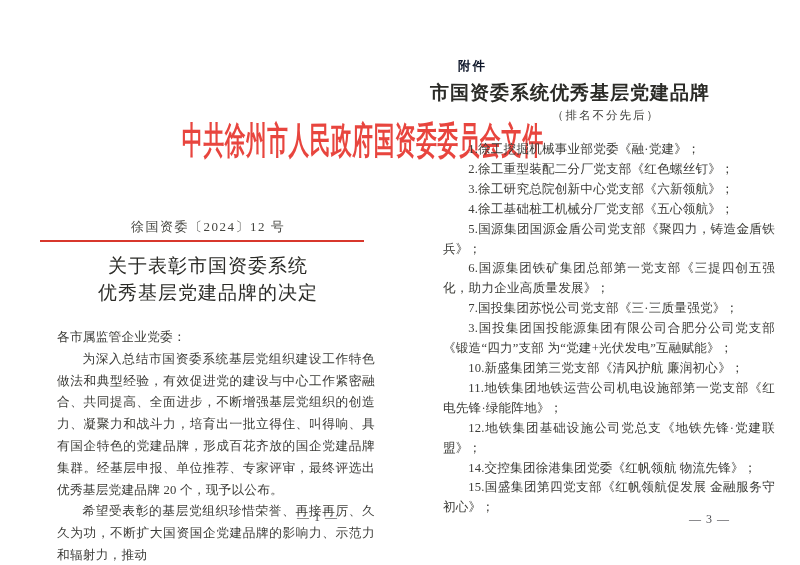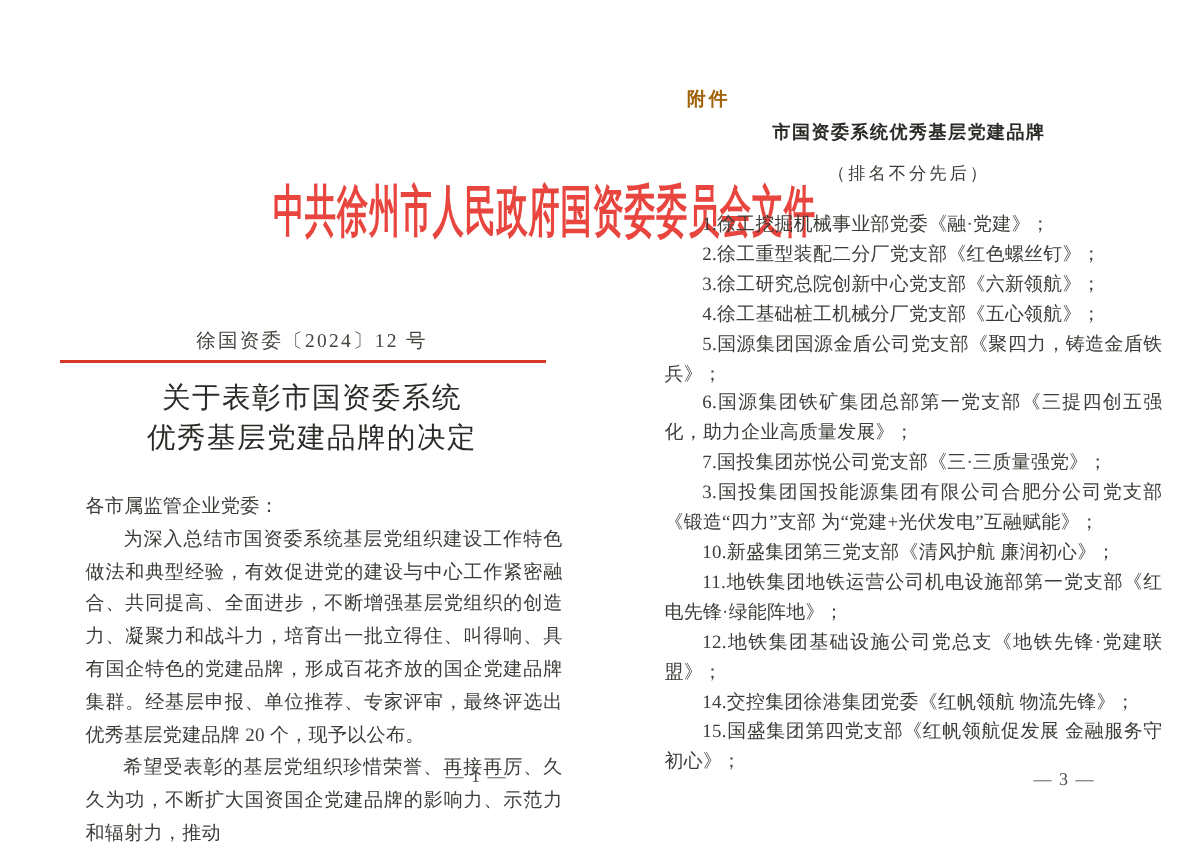--- a/index.html
+++ b/index.html
@@ -37,25 +37,25 @@
   .page-num {
     position:absolute; top:510px; left:0; width:100%; box-sizing:border-box;
     font-size:12px; letter-spacing:1px; color:#4e4e52; text-align:right;
   }
   .page-left .page-num  { padding-right:38px; }
   .page-right .page-num { top:512px; padding-right:52px; }
 
   
   .attach-label {
     position:absolute; top:58px; left:28px;
-    font-weight:700; font-size:12.5px; letter-spacing:2px; color:#a16207;
+    font-weight:700; font-size:12.5px; letter-spacing:2px; color:#0f172a;
   }
   .attach-title {
-    position:absolute; top:80px; left:0; width:100%; text-align:center;
-    font-weight:700; font-size:12px; letter-spacing:1px; color:#2b2b27;
+    position:absolute; top:80px; left:0; width:100%; text-align:left;
+    font-weight:700; font-size:19px; letter-spacing:1px; color:#2b2b27;
   }
   .attach-subtitle {
     position:absolute; top:108px; left:0; width:100%; text-align:center;
     font-size:11.5px; letter-spacing:2px; color:#3c3c38;
   }
   .brand-list {
     position:absolute; top:140px; left:13px; width:332px;
     font-size:12.6px; line-height:19.9px; text-align:justify; letter-spacing:0.2px;
   }
   .brand-list p { margin:0; text-indent:2em; }

